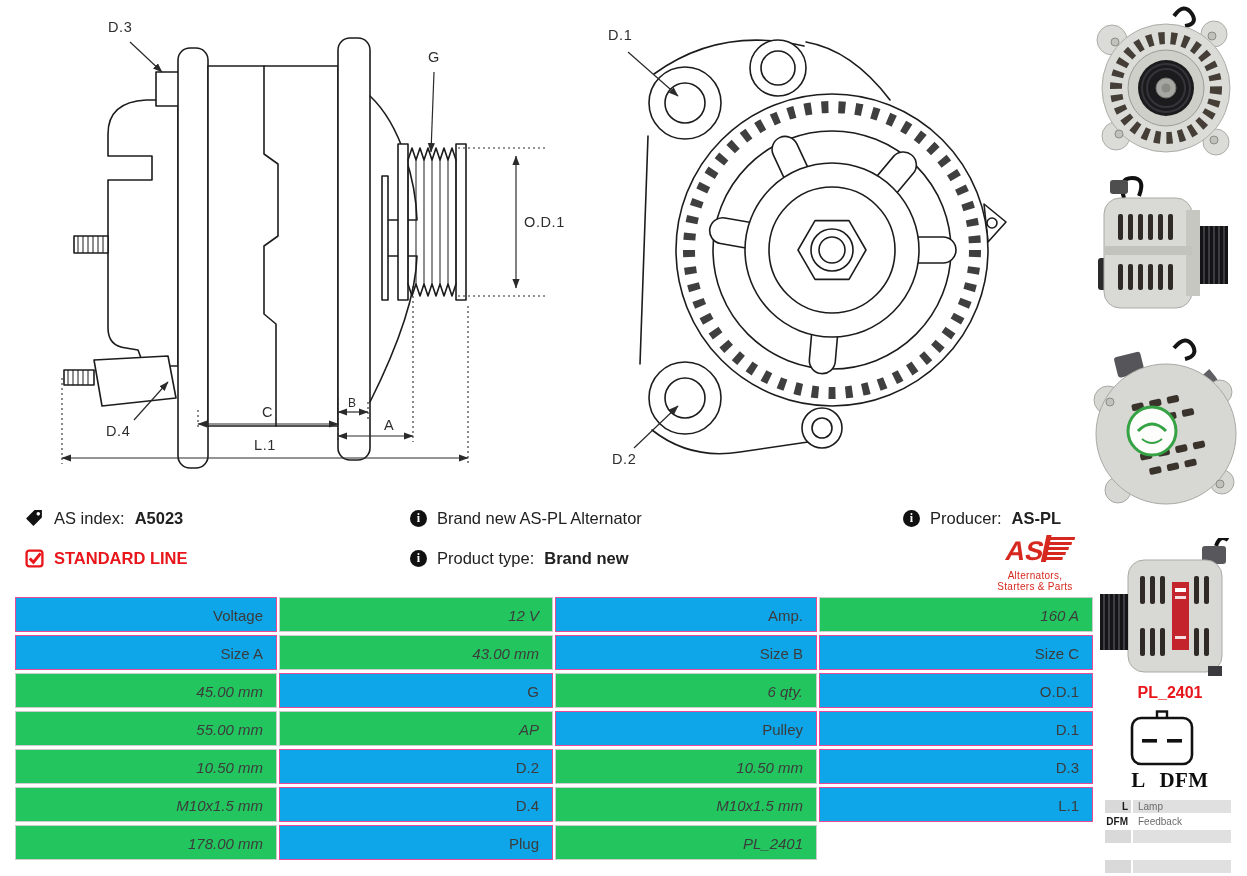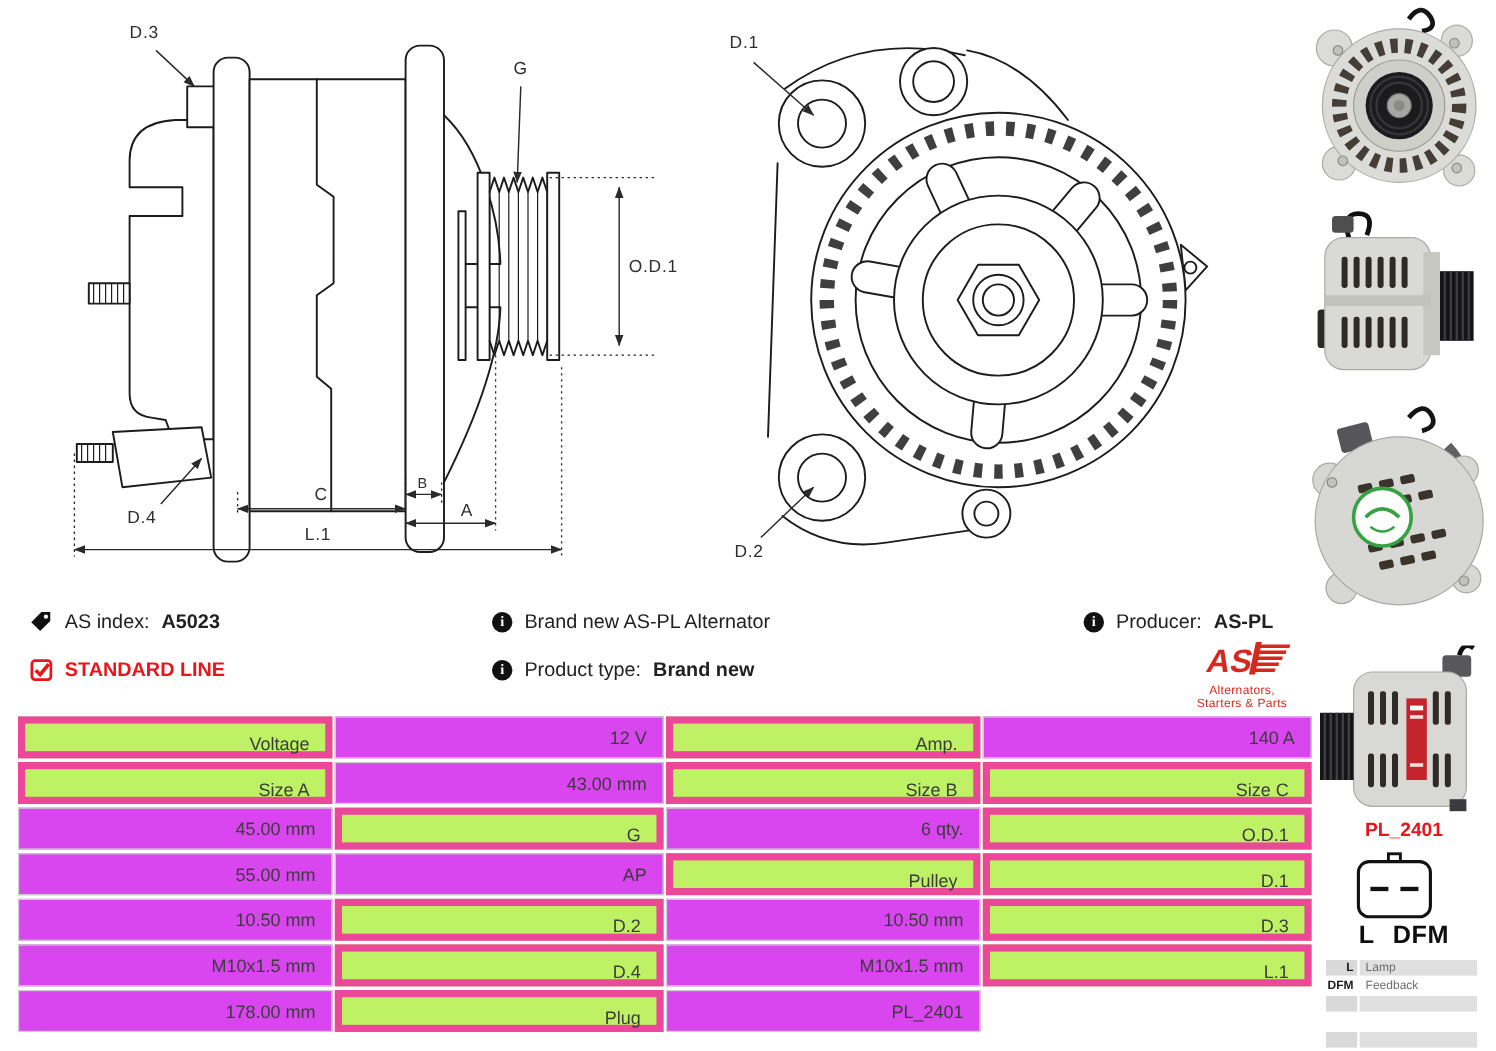--- a/index.html
+++ b/index.html
@@ -25,29 +25,29 @@
             display:inline-flex;align-items:center;justify-content:center;flex:0 0 17px;}
   .info-ico::after{content:"i";font:700 12px "Liberation Serif",serif;}
   .logo-tagline{position:absolute;font-size:10px;color:#d6281e;letter-spacing:.3px;}
 
   
   .spec{position:absolute;left:15px;top:597px;width:1078px;display:grid;
         grid-template-columns:262px 274px 262px 274px;column-gap:2px;row-gap:3px;
         font-size:15px;}
   .spec .cell{height:35px;line-height:35px;box-sizing:border-box;text-align:right;
               padding-right:13px;color:#3c3c3c;}
-  .spec .lab{background:#bef264;border:6px solid #ec4899;}
-  .spec .val{background:#d946ef;border:1px solid #cccccc;}
+  .spec .lab{background:#0ea5e9;border:1px solid #ec4899;}
+  .spec .val{background:#22c55e;border:1px solid #cccccc;font-style:italic;}
 
   
   .photo{position:absolute;background:#fff;}
   .plugname{position:absolute;left:1093px;top:684px;width:154px;text-align:center;
             font-weight:700;font-size:16px;color:#e8161b;}
   .pins{position:absolute;left:1093px;top:768px;width:154px;text-align:center;
-        font-weight:700;font-size:21px;color:#0d0d0d;word-spacing:9px;letter-spacing:.5px;}
+        font-weight:700;font-size:21px;color:#0d0d0d;word-spacing:9px;letter-spacing:.5px;font-family:Liberation Serif, serif;}
   .legend{position:absolute;left:1105px;top:800px;display:grid;
           grid-template-columns:26px 98px;column-gap:2px;row-gap:2px;font-size:10px;}
   .legend .k{height:13px;line-height:13px;text-align:right;font-weight:700;color:#1a1a1a;
              padding-right:3px;background:#d9d9d9;}
   .legend .v{height:13px;line-height:13px;color:#6b6b6b;padding-left:5px;background:#e0e0e0;}
   .legend .w{background:#fff;}
 </style>
 </head>
 <body>
 
@@ -342,21 +342,21 @@
     <rect x="52" y="24" width="18" height="3" transform="skewX(-12)"></rect>
     <rect x="49" y="2" width="5" height="27" transform="skewX(-12)"></rect>
   </g>
 </svg>
 <div class="logo-tagline" style="left:990px;top:570px;width:90px;text-align:center">Alternators, Starters &amp; Parts</div>
 
 <div class="spec">
   <div class="cell lab">Voltage</div>
   <div class="cell val">12 V</div>
   <div class="cell lab">Amp.</div>
-  <div class="cell val">140 A</div>
+  <div class="cell val">160 A</div>
 
   <div class="cell lab">Size A</div>
   <div class="cell val">43.00 mm</div>
   <div class="cell lab">Size B</div>
 
   <div class="cell lab">Size C</div>
   <div class="cell val">45.00 mm</div>
   <div class="cell lab">G</div>
   <div class="cell val">6 qty.</div>
 

